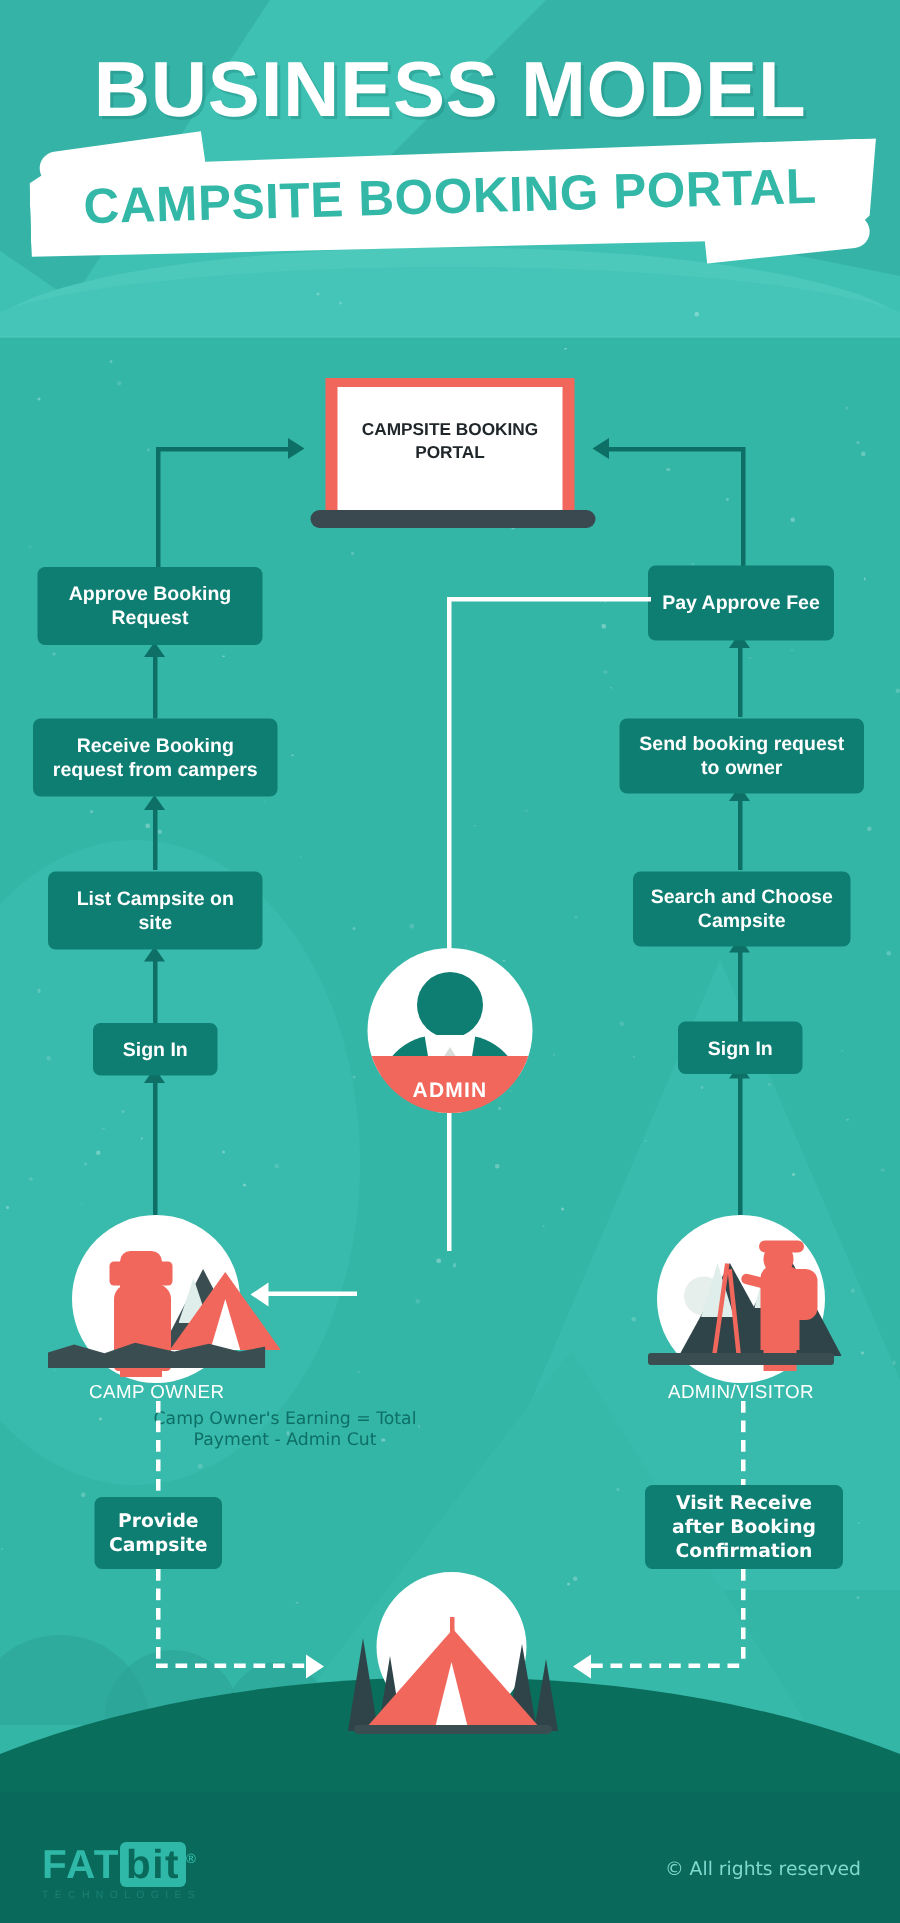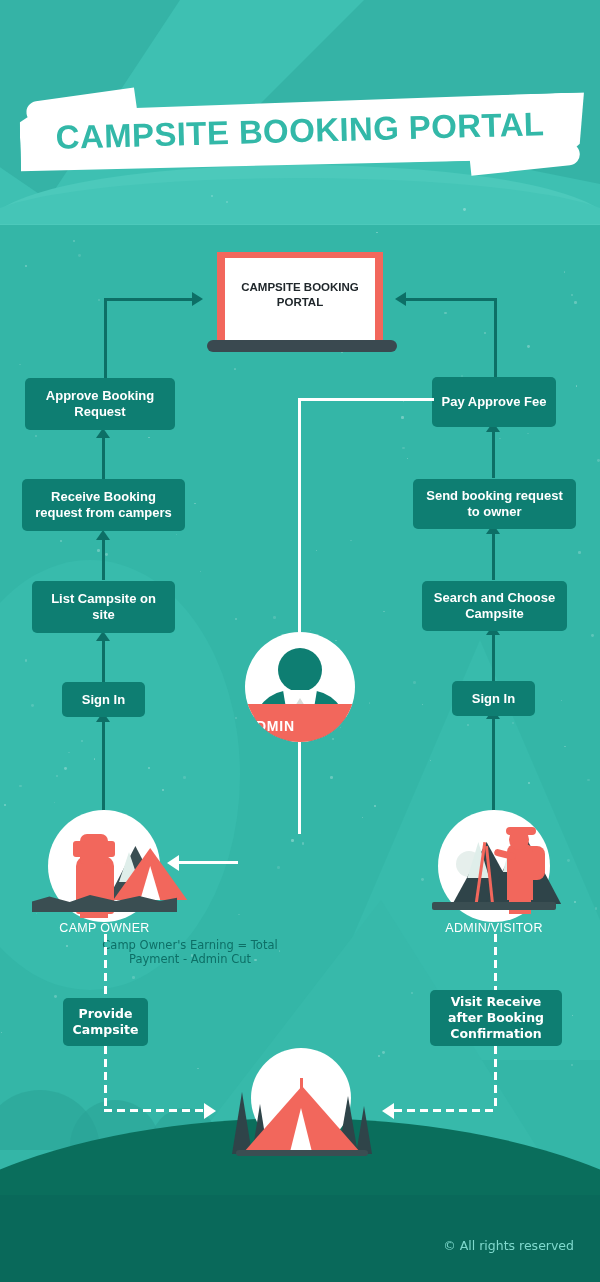--- a/index.html
+++ b/index.html
@@ -116,21 +116,21 @@
     background-size:13px 3px;background-repeat:repeat-x;}
 
   
   .persona{position:absolute;}
   .pcircle{position:absolute;border-radius:50%;background:#ffffff;overflow:hidden;}
   .plabel{position:absolute;width:100%;text-align:center;color:#ffffff;
     font-weight:normal;font-size:12.5px;letter-spacing:.3px;
     font-family:"Liberation Sans", sans-serif;}
 
   .admin-band{position:absolute;left:0;bottom:0;width:100%;height:38px;background:#f2675c;}
-  .admin-text{position:absolute;left:0;bottom:8px;width:100%;text-align:left;
+  .admin-text{position:absolute;left:0;bottom:8px;width:100%;text-align:center;
     color:#fff;font-weight:bold;font-size:14px;letter-spacing:.8px;
     font-family:"Liberation Sans", sans-serif;}
   .admin-head{position:absolute;left:50%;top:16px;width:44px;height:44px;margin-left:-22px;
     border-radius:50%;background:#0e7e72;}
   .admin-body{position:absolute;left:50%;top:58px;width:96px;height:60px;margin-left:-48px;
     background:#0e7e72;border-radius:40px 40px 0 0;}
   .admin-shirt{position:absolute;left:50%;top:58px;width:34px;height:58px;margin-left:-17px;
     background:#ffffff;clip-path:polygon(0 0,100% 0,72% 100%,28% 100%);}
   .admin-tie{position:absolute;left:50%;top:66px;width:11px;height:48px;margin-left:-5.5px;
     background:#d8dcd9;clip-path:polygon(50% 0,100% 18%,72% 100%,28% 100%,0 18%);}
@@ -337,20 +337,21 @@
   <div class="bush" style="left:-20px;top:1090px;width:120px;height:60px;"></div>
   <div class="bush" style="left:70px;top:1100px;width:90px;height:46px;"></div>
   <div class="bush" style="left:150px;top:1108px;width:70px;height:38px;"></div>
 
   <div class="hill"></div>
   <div class="footer-band"></div>
 
   <div class="header">
     <div class="ribbon-tail-l"></div>
     <div class="ribbon-tail-r"></div>
+    <div class="title-main">BUSINESS MODEL</div>
     <div class="ribbon"></div>
     <div class="title-sub">CAMPSITE BOOKING PORTAL</div>
   </div>
 
   <div class="laptop">
     <div class="laptop-frame"></div>
     <div class="laptop-screen"></div>
     <div class="laptop-label">CAMPSITE BOOKING PORTAL</div>
     <div class="laptop-base"></div>
   </div>
@@ -482,15 +483,19 @@
     <div class="tree" style="left:2px;top:44px;width:20px;height:62px;clip-path:polygon(50% 0,100% 100%,0 100%);"></div>
     <div class="tree" style="left:22px;top:56px;width:16px;height:50px;clip-path:polygon(50% 0,100% 100%,0 100%);"></div>
     <div class="tree" style="left:108px;top:48px;width:20px;height:58px;clip-path:polygon(50% 0,100% 100%,0 100%);"></div>
     <div class="tree" style="left:126px;top:58px;width:16px;height:48px;clip-path:polygon(50% 0,100% 100%,0 100%);"></div>
     <div class="tent-pole"></div>
     <div class="tent"></div>
     <div class="tent-door"></div>
     <div class="tent-base"></div>
   </div>
 
+  <div class="logo">
+    <div class="logo-text"><span>FAT</span><span class="logo-bit">bit</span><span class="logo-reg">®</span></div>
+    <div class="logo-sub">TECHNOLOGIES</div>
+  </div>
   <div class="copyright">© All rights reserved</div>
 
 </div>
 
 </body></html>

